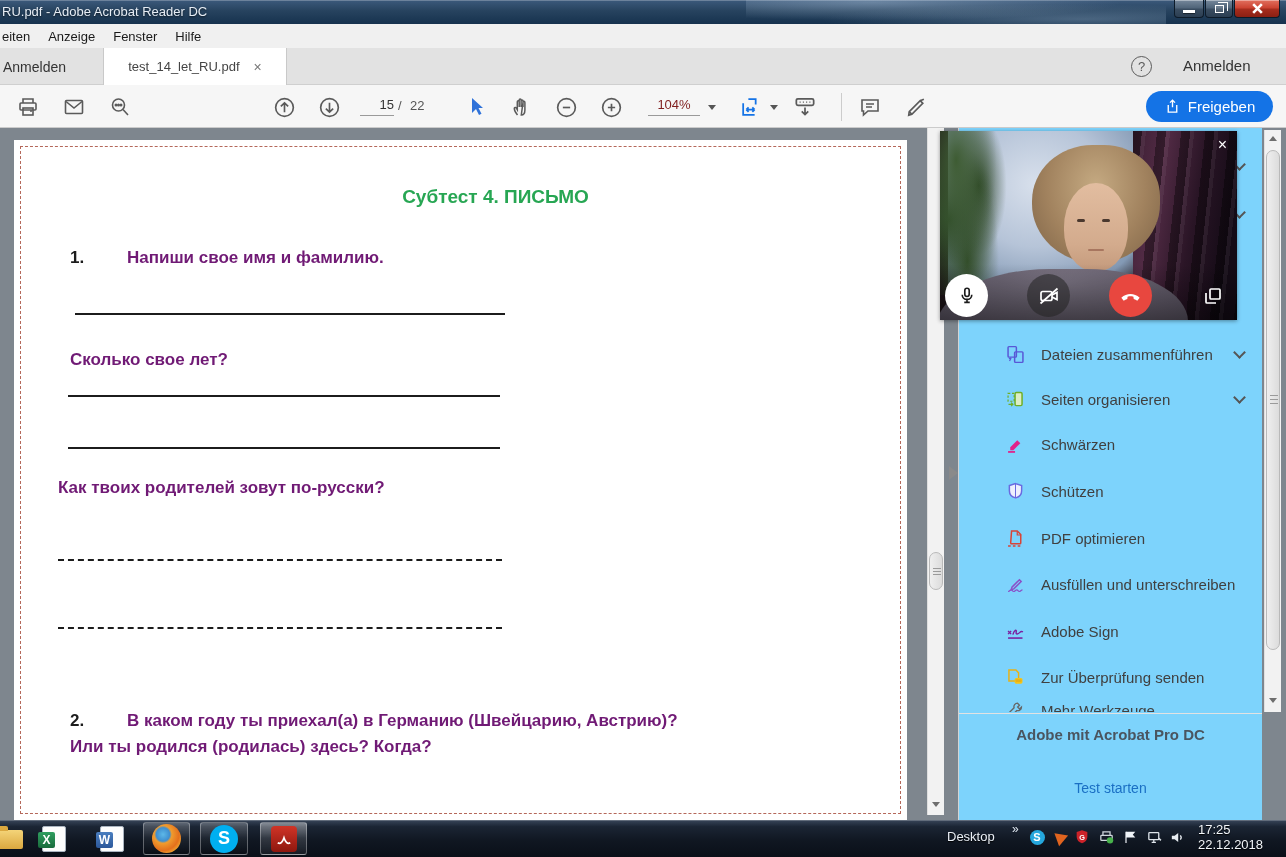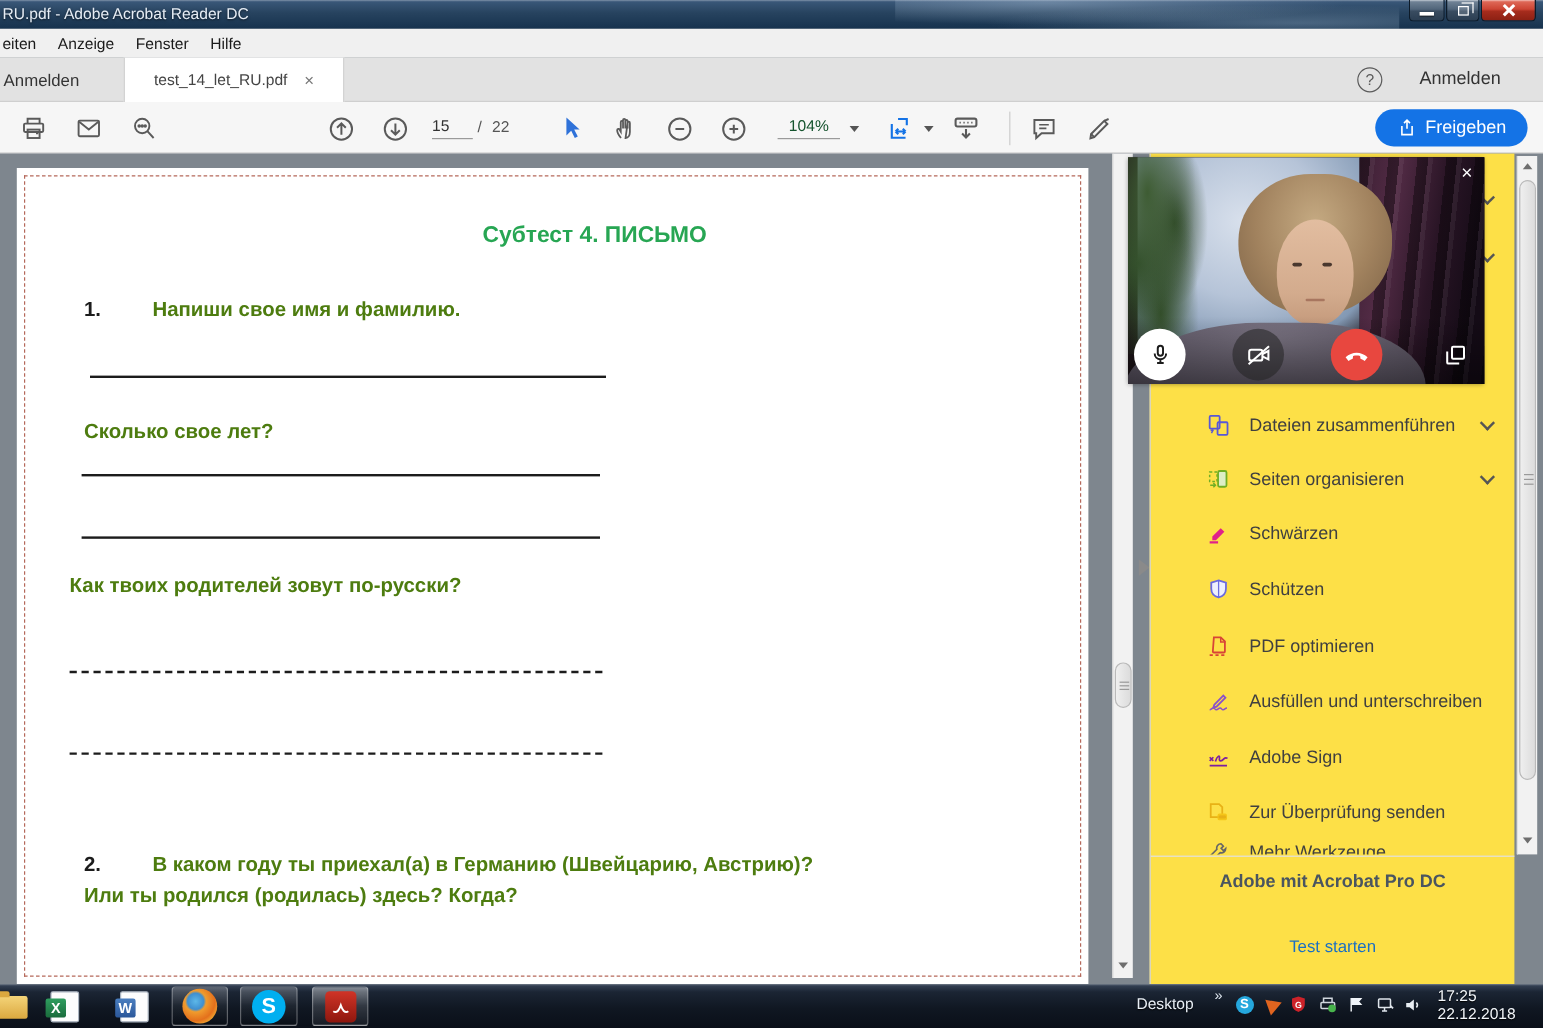--- a/index.html
+++ b/index.html
@@ -34,53 +34,53 @@
   .doc-tab { position:absolute; left:103px; top:0; width:184px; height:37px; background:#fff; border-left:1px solid #c9c9c9; border-right:1px solid #c9c9c9;
     display:flex; align-items:center; justify-content:center; gap:14px; font-size:13px; color:#444; }
   .tab-close { color:#777; font-size:14px; cursor:default; }
   .help-btn { position:absolute; left:1131px; top:56px; width:21px; height:21px; border:1.5px solid #5a5a5a; border-radius:50%;
     display:flex; align-items:center; justify-content:center; font-size:13px; color:#5a5a5a; }
   .signin { position:absolute; left:1183px; top:57px; font-size:15px; color:#333; }
 
   
   .toolbar { position:absolute; left:0; top:85px; width:1286px; height:43px; background:#f6f6f6; border-bottom:1px solid #cbcbcb; }
   .tb-icon { position:absolute; top:9px; width:26px; height:26px; display:flex; align-items:center; justify-content:center; }
-  .pagebox { position:absolute; left:360px; top:12px; width:34px; text-align:left; font-size:13px; color:#333; border-bottom:1px solid #9a9a9a; padding-bottom:3px; }
+  .pagebox { position:absolute; left:360px; top:12px; width:34px; text-align:right; font-size:13px; color:#333; border-bottom:1px solid #9a9a9a; padding-bottom:3px; }
   .pagesep { position:absolute; left:398px; top:13px; font-size:13px; color:#555; }
   .pagetotal { position:absolute; left:410px; top:13px; font-size:13px; color:#555; }
-  .zoombox { position:absolute; left:648px; top:12px; width:52px; text-align:center; font-size:13px; color:#14532d; border-bottom:1px solid #9a9a9a; padding-bottom:3px; }
+  .zoombox { position:absolute; left:648px; top:12px; width:52px; text-align:center; font-size:13px; color:#7f1d1d; border-bottom:1px solid #9a9a9a; padding-bottom:3px; }
   .caret { width:0; height:0; border-left:4px solid transparent; border-right:4px solid transparent; border-top:5px solid #555; position:absolute; top:20px; }
   .tb-divider { position:absolute; left:841px; top:8px; width:1px; height:28px; background:#cccccc; }
   .share-btn { position:absolute; left:1146px; top:91px; width:127px; height:31px; background:#1473e6; border-radius:16px;
     display:flex; align-items:center; justify-content:center; gap:7px; color:#fff; font-size:15px; cursor:default; }
 
   
   .workarea { position:absolute; left:0; top:128px; width:1286px; height:692px; background:#7e868e; }
 
   
   .page { position:absolute; left:14px; top:12px; width:893px; height:680px; background:#fff; }
   .page-frame { position:absolute; inset:6px; border:1px dashed #b5685a; }
   .doc-title { position:absolute; left:70px; right:0; top:46px; text-align:center; font-size:19px; font-weight:bold; color:#27a653; }
   .qnum { position:absolute; font-size:17px; font-weight:bold; color:#1c1c1c; }
-  .qtext { position:absolute; font-size:17px; font-weight:bold; color:#4d7c0f; }
+  .qtext { position:absolute; font-size:17px; font-weight:bold; color:#701a75; }
   .ansline { position:absolute; height:0; border-top:2px solid #1c1c1c; }
   .ansline.dash { border-top-style:dashed; }
 
   
   .doc-scroll { position:absolute; left:927px; top:0; width:17px; height:687px; background:#f2f2f2; border-left:1px solid #dedede; }
   .scroll-thumb { position:absolute; left:1px; width:14px; background:linear-gradient(90deg,#efefef,#dcdcdc); border:1px solid #b9b9b9; border-radius:7px; }
   .grip { position:absolute; left:3px; width:8px; height:1px; background:#9a9a9a; }
   .arrow-dn { width:0; height:0; border-left:4px solid transparent; border-right:4px solid transparent; border-top:5px solid #6e6e6e; position:absolute; left:4px; }
   .arrow-up { width:0; height:0; border-left:4px solid transparent; border-right:4px solid transparent; border-bottom:5px solid #6e6e6e; position:absolute; left:4px; }
 
   .panel-toggle { position:absolute; left:949px; top:338px; width:0; height:0;
     border-top:7px solid transparent; border-bottom:7px solid transparent; border-left:9px solid #8a8a8a; }
 
   
-  .sidebar { position:absolute; left:958px; top:0; width:304px; height:692px; background:#fde047; border-left:1px solid #d4d4d4; }
+  .sidebar { position:absolute; left:958px; top:0; width:304px; height:692px; background:#7dd3fc; border-left:1px solid #d4d4d4; }
   .sb-item { position:absolute; left:0; width:100%; height:30px; display:flex; align-items:center; cursor:default; }
   .sb-icon { position:absolute; left:45px; width:22px; height:22px; display:flex; align-items:center; justify-content:center; }
   .sb-label { position:absolute; left:82px; font-size:15px; color:#404040; white-space:nowrap; }
   .chev { position:absolute; left:276px; top:9px; width:9px; height:9px; border-right:2px solid #555; border-bottom:2px solid #555; transform:rotate(45deg); }
   .chev.float { left:276px; }
   .sb-clip { overflow:hidden; }
   .promo-divider { position:absolute; left:0; top:585px; width:100%; height:1px; background:#e2e2e2; }
   .promo1 { position:absolute; left:0; top:598px; width:100%; text-align:center; font-size:15px; font-weight:bold; color:#4a5560; }
   .promo2 { position:absolute; left:0; top:618px; width:100%; text-align:center; font-size:15px; font-weight:bold; color:#4a5560; }
   .promo-link { position:absolute; left:0; top:652px; width:100%; text-align:center; font-size:14px; color:#1a6fc4; cursor:default; }

